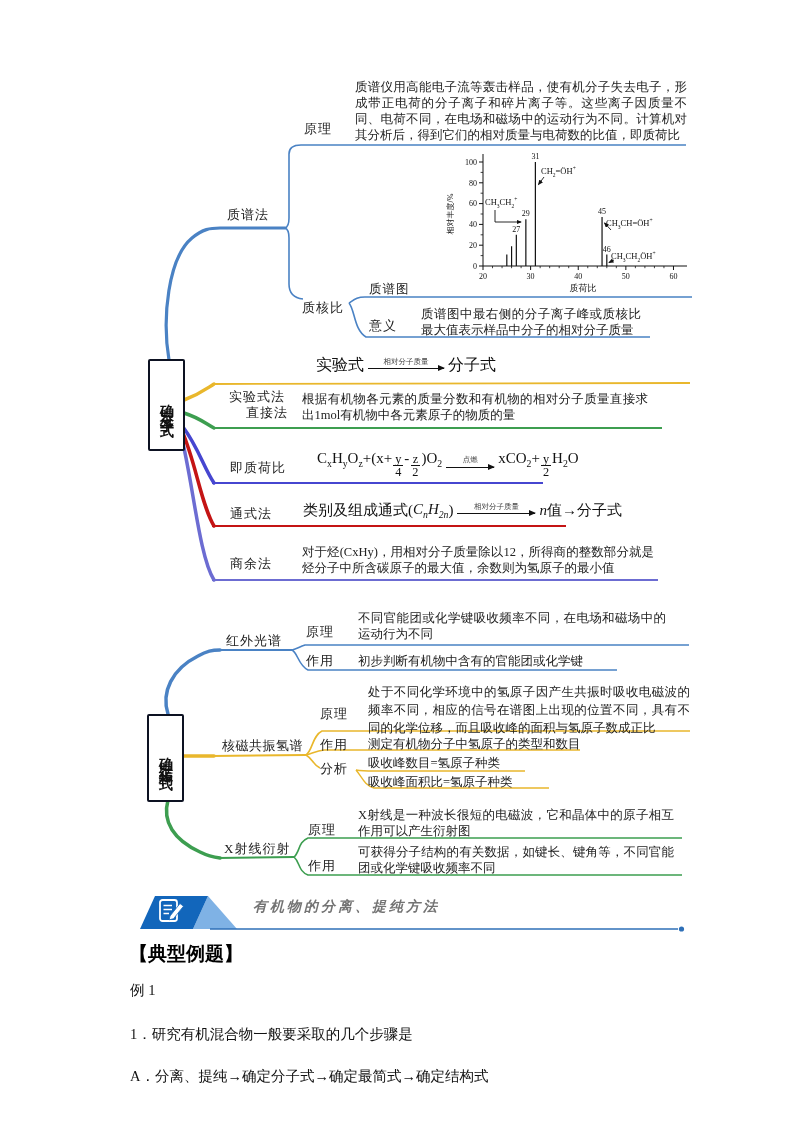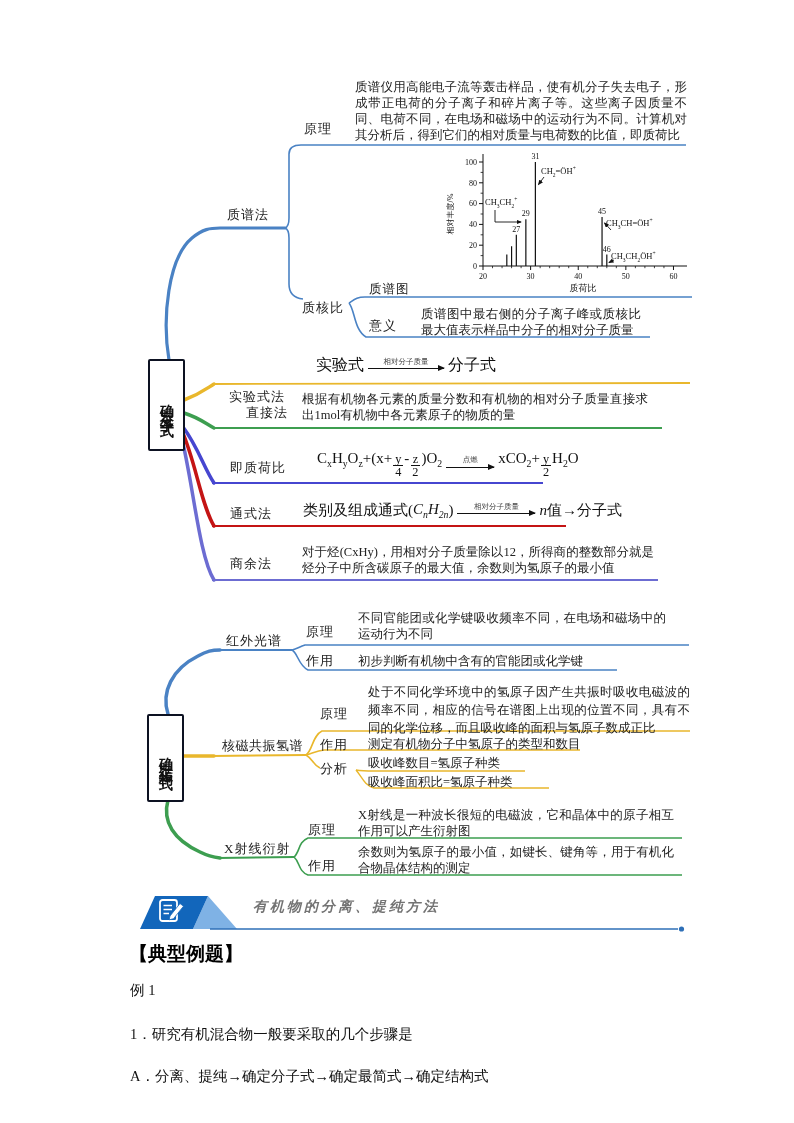--- a/index.html
+++ b/index.html
@@ -252,19 +252,19 @@
 <div class="abs lbl" style="left:320px;top:736px;">作用</div>
 <div class="abs txt" style="left:368px;top:736px;white-space:nowrap;">测定有机物分子中氢原子的类型和数目</div>
 <div class="abs lbl" style="left:320px;top:760px;">分析</div>
 <div class="abs txt" style="left:368px;top:755px;white-space:nowrap;">吸收峰数目=氢原子种类</div>
 <div class="abs txt" style="left:368px;top:774px;white-space:nowrap;">吸收峰面积比=氢原子种类</div>
 
 <div class="abs lbl" style="left:224px;top:840px;">X射线衍射</div>
 <div class="abs lbl" style="left:308px;top:821px;">原理</div>
 <div class="abs txt" style="left:358px;top:807px;width:316px;">X射线是一种波长很短的电磁波，它和晶体中的原子相互作用可以产生衍射图</div>
 <div class="abs lbl" style="left:308px;top:857px;">作用</div>
-<div class="abs txt" style="left:358px;top:844px;width:316px;">余数则为氢原子的最小值，如键长、键角等，用于有机化合物晶体结构的测定</div>
+<div class="abs txt" style="left:358px;top:844px;width:316px;">可获得分子结构的有关数据，如键长、键角等，不同官能团或化学键吸收频率不同</div>
 
 <div class="abs sec-title" style="left:253px;top:898px;">有机物的分离、提纯方法</div>
 <div class="abs ex-header" style="left:129px;top:941px;">【典型例题】</div>
 <div class="abs ex-text" style="left:130px;top:981px;">例 1</div>
 <div class="abs ex-text" style="left:130px;top:1025px;">1．研究有机混合物一般要采取的几个步骤是</div>
 <div class="abs ex-text" style="left:130px;top:1067px;">A．分离、提纯→确定分子式→确定最简式→确定结构式</div>
 
 </body></html>

